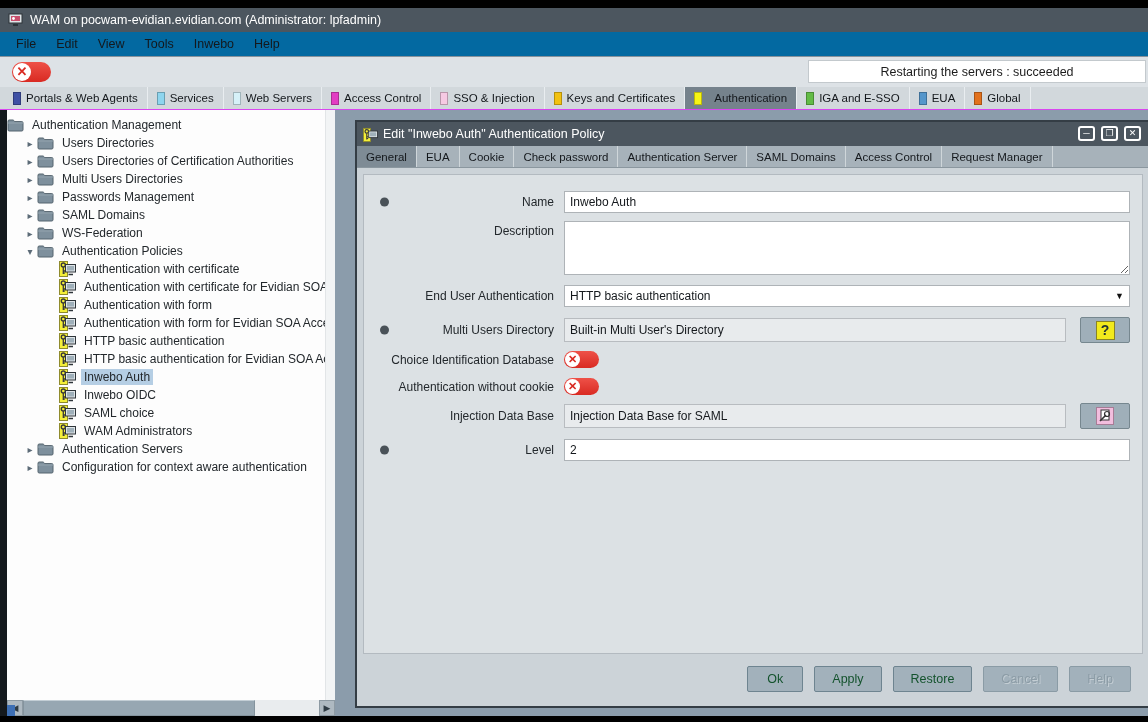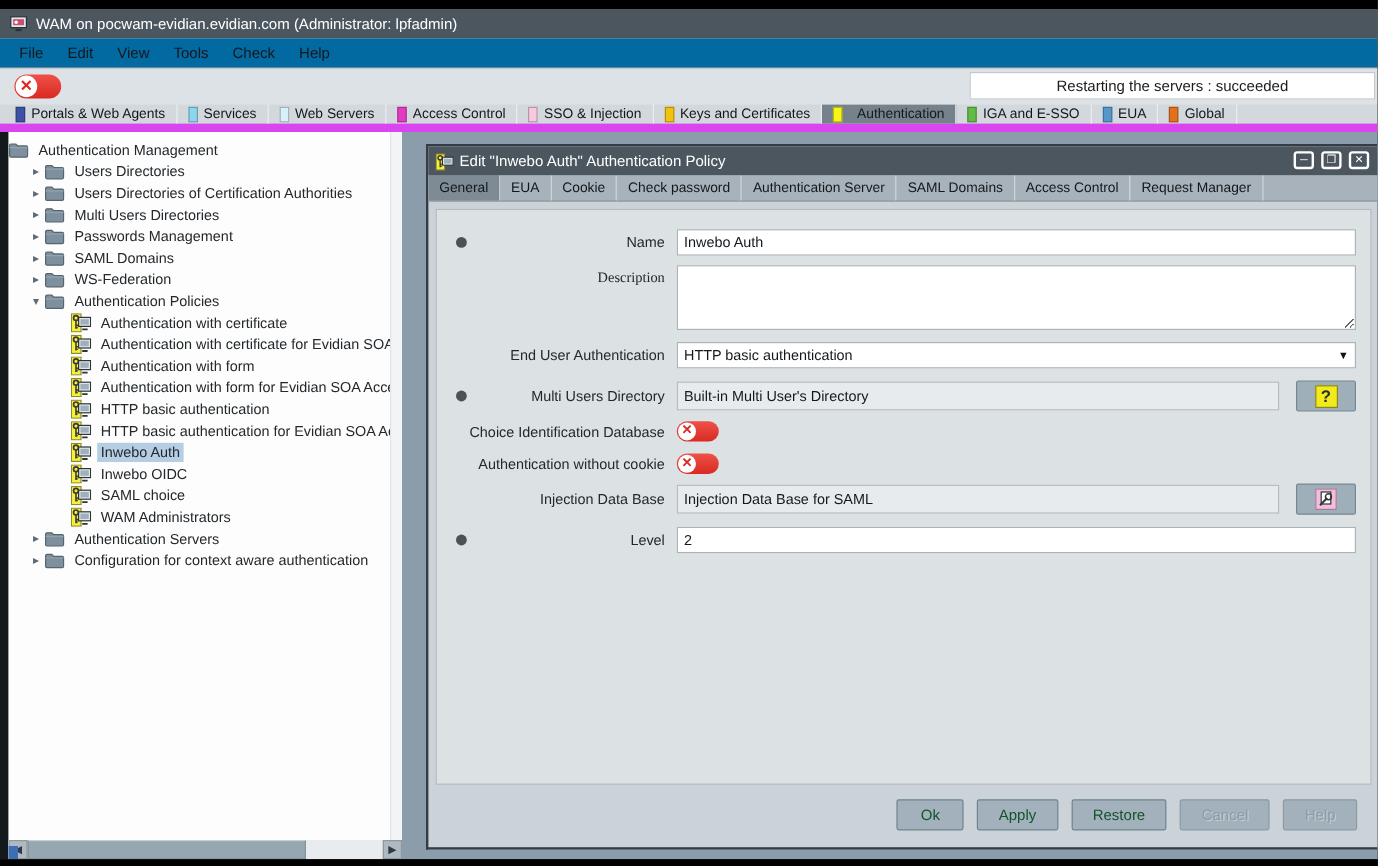--- a/index.html
+++ b/index.html
@@ -14,21 +14,21 @@
   
   .menubar { height:25px; background:#0369a1; display:flex; align-items:center; padding-left:6px; border-bottom:1px solid #87929c; }
   .menu-item { font-size:12.5px; color:#14181c; padding:0 10px; line-height:24px; cursor:default; }
 
   
   .toolbar { height:30px; background:#dde2e6; position:relative; display:flex; align-items:center; }
   .tb-toggle { margin-left:12px; }
   .statusbox { position:absolute; right:2px; top:3px; width:338px; height:23px; background:#fff; border:1px solid #c3c9cd; display:flex; align-items:center; justify-content:center; font-size:12.5px; color:#1c1c1c; }
 
   
-  .maintabs { height:23px; background:#d2d8dc; display:flex; align-items:stretch; padding-left:4px; border-bottom:7px solid #d946ef; }
+  .maintabs { height:23px; background:#d2d8dc; display:flex; align-items:stretch; padding-left:4px; border-bottom:1px solid #d946ef; }
   .mtab { display:flex; align-items:center; gap:5px; padding:0 9px; font-size:11.5px; color:#14181c; border-right:1px solid #e9edf0; cursor:default; white-space:nowrap; }
   .mtab.selected { background:#75828c;gap:12px; }
   .swatch { width:8px; height:13px; display:inline-block; border:1px solid rgba(0,0,0,.25); }
 
   
   .content { height:606px; display:flex; position:relative; }
   .treepanel { width:335px; background:#fdfdfd; border-left:7px solid #14191d; position:relative; overflow:hidden; flex:none; }
   .tree { position:absolute; top:6px; left:0; right:10px; bottom:16px; overflow:hidden; }
   .tree-item { display:flex; align-items:center; height:18px; font-size:12px; color:#23282c; white-space:nowrap; cursor:default; }
   .tree-item .exp { width:14px; flex:none; font-size:10px; color:#5c6b77; text-align:center; }
@@ -97,21 +97,21 @@
         </svg>
       </span>
       <span>WAM on pocwam-evidian.evidian.com (Administrator: lpfadmin)</span>
     </div>
 
     <div class="menubar">
       <span class="menu-item"><span>File</span></span>
         <span class="menu-item"><span>Edit</span></span>
         <span class="menu-item"><span>View</span></span>
         <span class="menu-item"><span>Tools</span></span>
-        <span class="menu-item"><span>Check</span></span>
+        <span class="menu-item"><span>Inwebo</span></span>
         <span class="menu-item"><span>Help</span></span>
     </div>
 
     <div class="toolbar">
       <span class="toggle big tb-toggle">
           <span class="knob">✕</span>
         </span>
       <div class="statusbox">
         <span>Restarting the servers : succeeded</span>
       </div>
@@ -476,21 +476,21 @@
           <div class="dlg-content">
             <div class="form-panel">
 
               <div class="frow mb8">
                 <span class="bullet"></span>
                 <span class="flabel">Name</span>
                 <input class="tinput" value="Inwebo Auth" style="">
               </div>
 
               <div class="frow mb10">
-                <span class="flabel" style="align-self:flex-start;padding-top:3px;font-family:Liberation Serif, serif;">Description</span>
+                <span class="flabel" style="align-self:flex-start;padding-top:3px;">Description</span>
                 <textarea class="tarea" style=""></textarea>
               </div>
 
               <div class="frow mb10">
                 <span class="flabel">End User Authentication</span>
                 <div class="combobox">
                   <span>HTTP basic authentication</span>
                   <span class="cbo-arrow">▼</span>
                 </div>
               </div>

